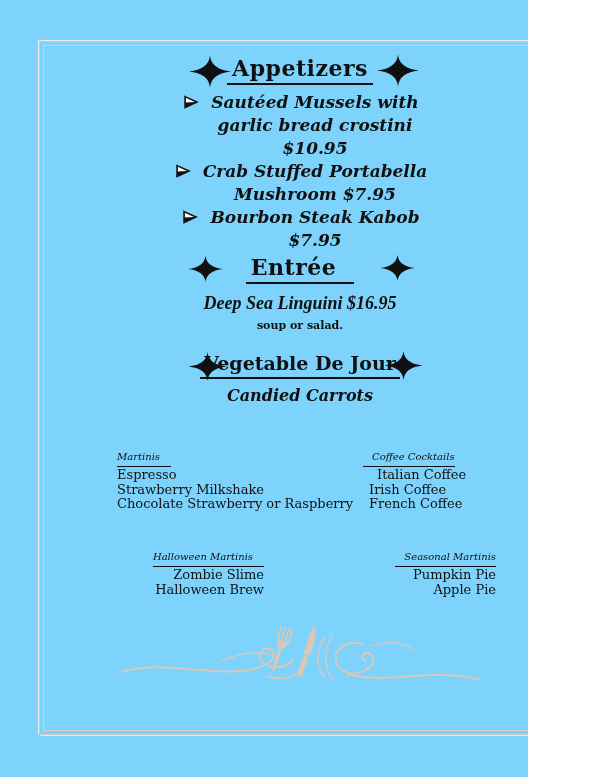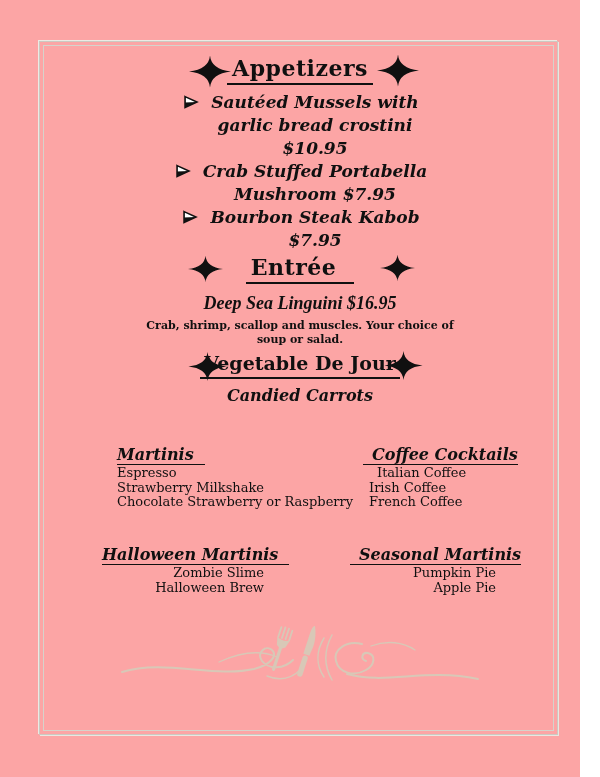--- a/index.html
+++ b/index.html
@@ -1,18 +1,18 @@
 <!DOCTYPE html>
 <html><head>
 <meta charset="utf-8">
 <style>
   * { margin:0; padding:0; box-sizing:border-box; }
   html,body { background:#ffffff; }
   .page {
-    position:relative; width:580px; height:777px; background:#fca5a5;
+    position:relative; width:528px; height:777px; background:#7dd3fc;
     color:#101010; font-family:"DejaVu Serif", serif; overflow:hidden;
   }
   
   .frame-outer {
     position:absolute; left:39px; top:41px; width:519px; height:694px;
     border:1.5px solid #ccc9c1; box-shadow:1px 1px 0 #e9e7e1, -1px -1px 0 #eceae4;
   }
   .frame-inner {
     position:absolute; left:3px; top:3px; right:3px; bottom:3px;
     border:1px solid #d6d3cb;
@@ -29,21 +29,21 @@
     border-bottom:2px solid #101010; padding:0 4px 1px 4px;
   }
   .item-line { font-weight:bold; font-style:italic; font-size:17px; line-height:23px; }
   .fline { display:inline-block; position:relative; }
   .bullet-icon { position:absolute; left:-28px; top:4px; width:16px; height:14px; }
   .dish { font-weight:bold; font-style:italic; font-size:18px; line-height:24px; }
   .desc { font-weight:bold; font-size:11px; line-height:13.5px; }
   .veg-item { font-weight:bold; font-style:italic; font-size:16px; line-height:22px; }
   .drink-col { position:absolute; }
   .drink-h {
-    display:inline-block; font-weight:bold; font-style:italic; font-size:16px;
+    display:inline-block; font-weight:normal; font-style:italic; font-size:10px;
     line-height:17px; border-bottom:1.5px solid #101010; padding-bottom:1px;
     white-space:nowrap; margin-bottom:1px;
   }
   .drink-h.pad-r { padding-right:11px; }
   .drink-h.pad-l { padding-left:9px; }
   .drink-item { font-size:13px; line-height:14.5px; white-space:nowrap; }
   .ta-l { text-align:left; }
   .ta-c { text-align:right; }
   .flourish { position:absolute; left:119px; top:622px; }
 </style>
@@ -106,21 +106,20 @@
     </svg>
     <span class="h1 pad-r">Entrée</span>
     <svg class="star" style="left:380px; top:0;" width="35" height="30" viewBox="0 0 100 76">
       <path d="M50 0 Q53 33 100 38 Q53 43 50 76 Q47 43 0 38 Q47 33 50 0 Z" fill="#101010"></path>
     </svg>
   </div>
 
   <div class="sec dish" style="top:291px;font-family:Liberation Serif, serif;">Deep Sea Linguini $16.95</div>
 
   <div class="sec" style="top:319px;">
-    <div class="desc">Crab, shrimp, scallop and muscles. Your choice of</div>
     <div class="desc">soup or salad.</div>
   </div>
 
   <div class="sec" style="top:351px;">
     <svg class="star" style="left:183px; top:1px;" width="49" height="29" viewBox="0 0 100 76">
       <path d="M50 0 Q53 33 100 38 Q53 43 50 76 Q47 43 0 38 Q47 33 50 0 Z" fill="#101010"></path>
     </svg>
     <span class="h2">Vegetable De Jour</span>
     <svg class="star" style="left:379px; top:0;" width="49" height="29" viewBox="0 0 100 76">
       <path d="M50 0 Q53 33 100 38 Q53 43 50 76 Q47 43 0 38 Q47 33 50 0 Z" fill="#101010"></path>

